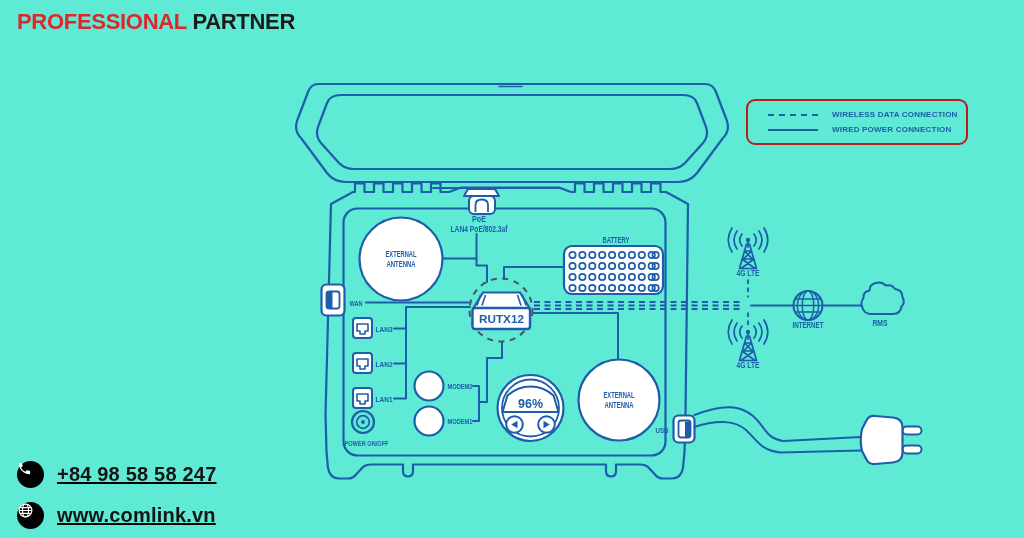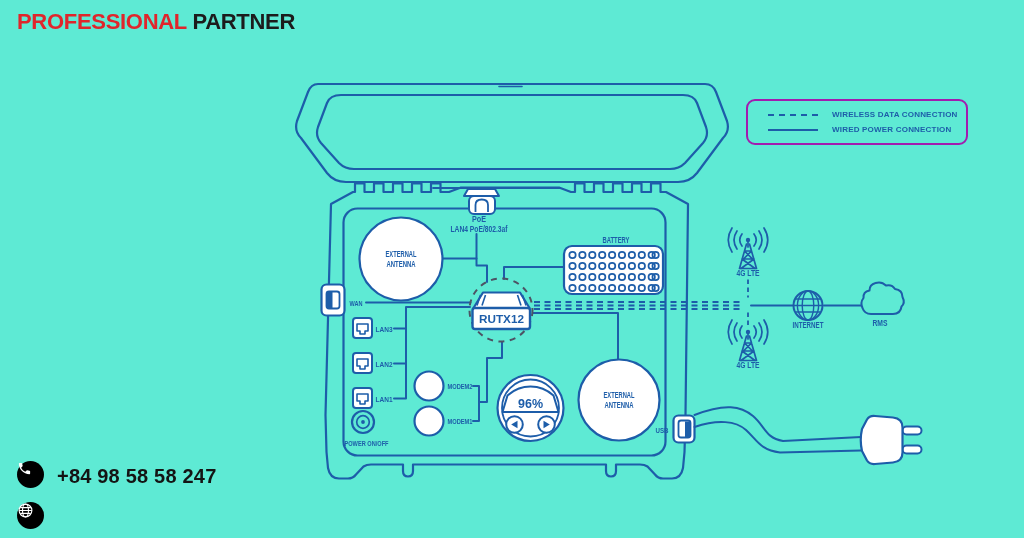--- a/index.html
+++ b/index.html
@@ -5,29 +5,29 @@
   html,body{margin:0;padding:0;background:#fff;}
   .stage{position:relative;width:1024px;height:538px;background:#5eead4;overflow:hidden;
          font-family:"Liberation Sans",sans-serif;}
   
   .brand{position:absolute;left:17px;top:9px;font-size:22px;font-weight:800;
          letter-spacing:-0.3px;white-space:nowrap;}
   .brand .red{color:#e0252b;}
   .brand .dark{color:#1c1c1c;}
   
   .legend{position:absolute;left:746px;top:99px;width:222px;height:46px;box-sizing:border-box;
-          border:2px solid #a21caf;border-radius:9px;display:flex;flex-direction:column;
+          border:2px solid #b91c1c;border-radius:9px;display:flex;flex-direction:column;
           justify-content:center;gap:6px;padding-left:20px;}
   .legend-row{display:flex;align-items:center;gap:14px;}
   .sample{width:50px;height:0;}
   .sample.dashed{border-top:2px dashed #1d5da9;}
   .sample.solid{border-top:2px solid #1d5da9;}
   .legend-label{font-size:8px;font-weight:bold;color:#1d5da9;letter-spacing:0.2px;}
   
-  .contact-row{position:absolute;left:17px;display:flex;align-items:flex-end;gap:13px;}
+  .contact-row{position:absolute;left:17px;display:flex;align-items:center;gap:13px;text-decoration:underline;}
   .contact-row.r1{top:461px;}
   .contact-row.r2{top:502px;}
   .cicon{width:27px;height:27px;border-radius:50%;background:#000;display:flex;
          align-items:center;justify-content:center;flex:0 0 auto;}
   .ctext{font-size:20px;font-weight:800;color:#141414;letter-spacing:0.2px;white-space:nowrap;}
   
   .t{font-family:"Liberation Sans",sans-serif;font-weight:bold;fill:#1d5da9;}
   svg{position:absolute;left:0;top:0;}
 </style>
 </head>
@@ -272,15 +272,16 @@
   <div class="contact-row r2">
     <div class="cicon">
       <svg width="17" height="17" viewBox="0 0 24 24">
         <g fill="none" stroke="#ffffff" stroke-width="1.6">
           <circle cx="12" cy="12" r="9"></circle>
           <ellipse cx="12" cy="12" rx="4.2" ry="9"></ellipse>
           <path d="M3,12 H21 M4.6,8 H19.4 M4.6,16 H19.4"></path>
         </g>
       </svg>
     </div>
+    <div class="ctext">www.comlink.vn</div>
   </div>
 
 </div>
 
 </body></html>

